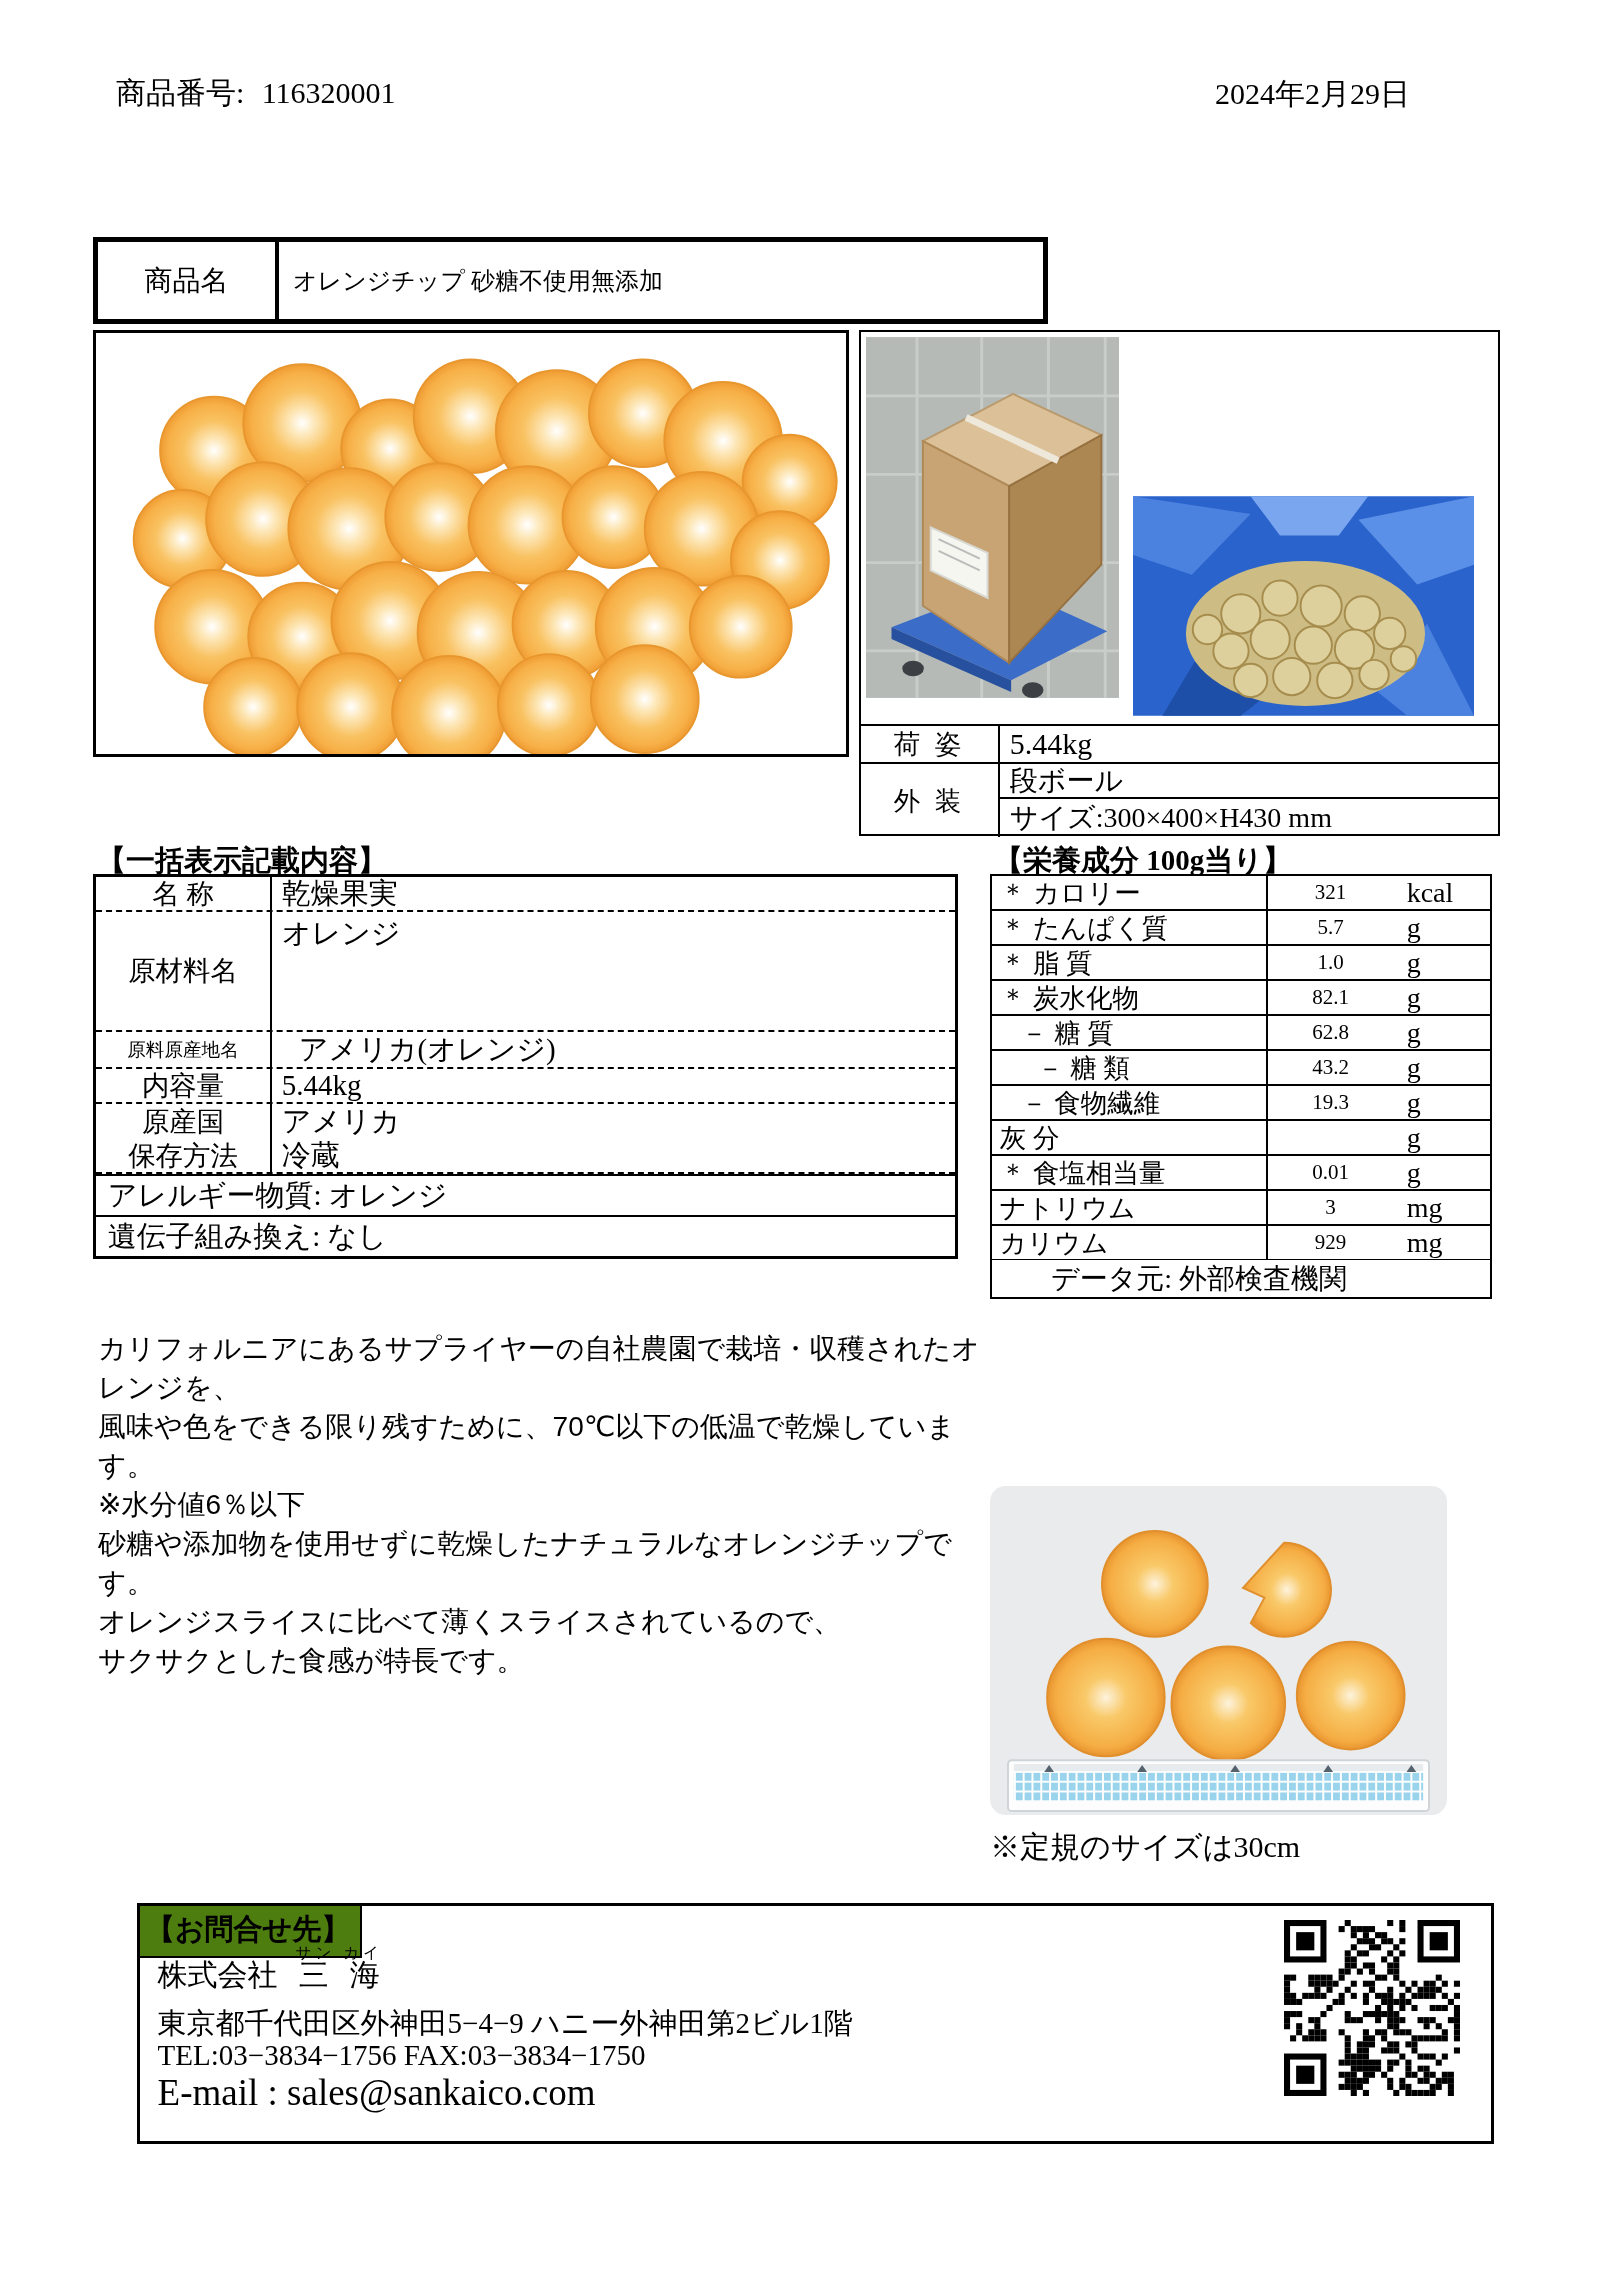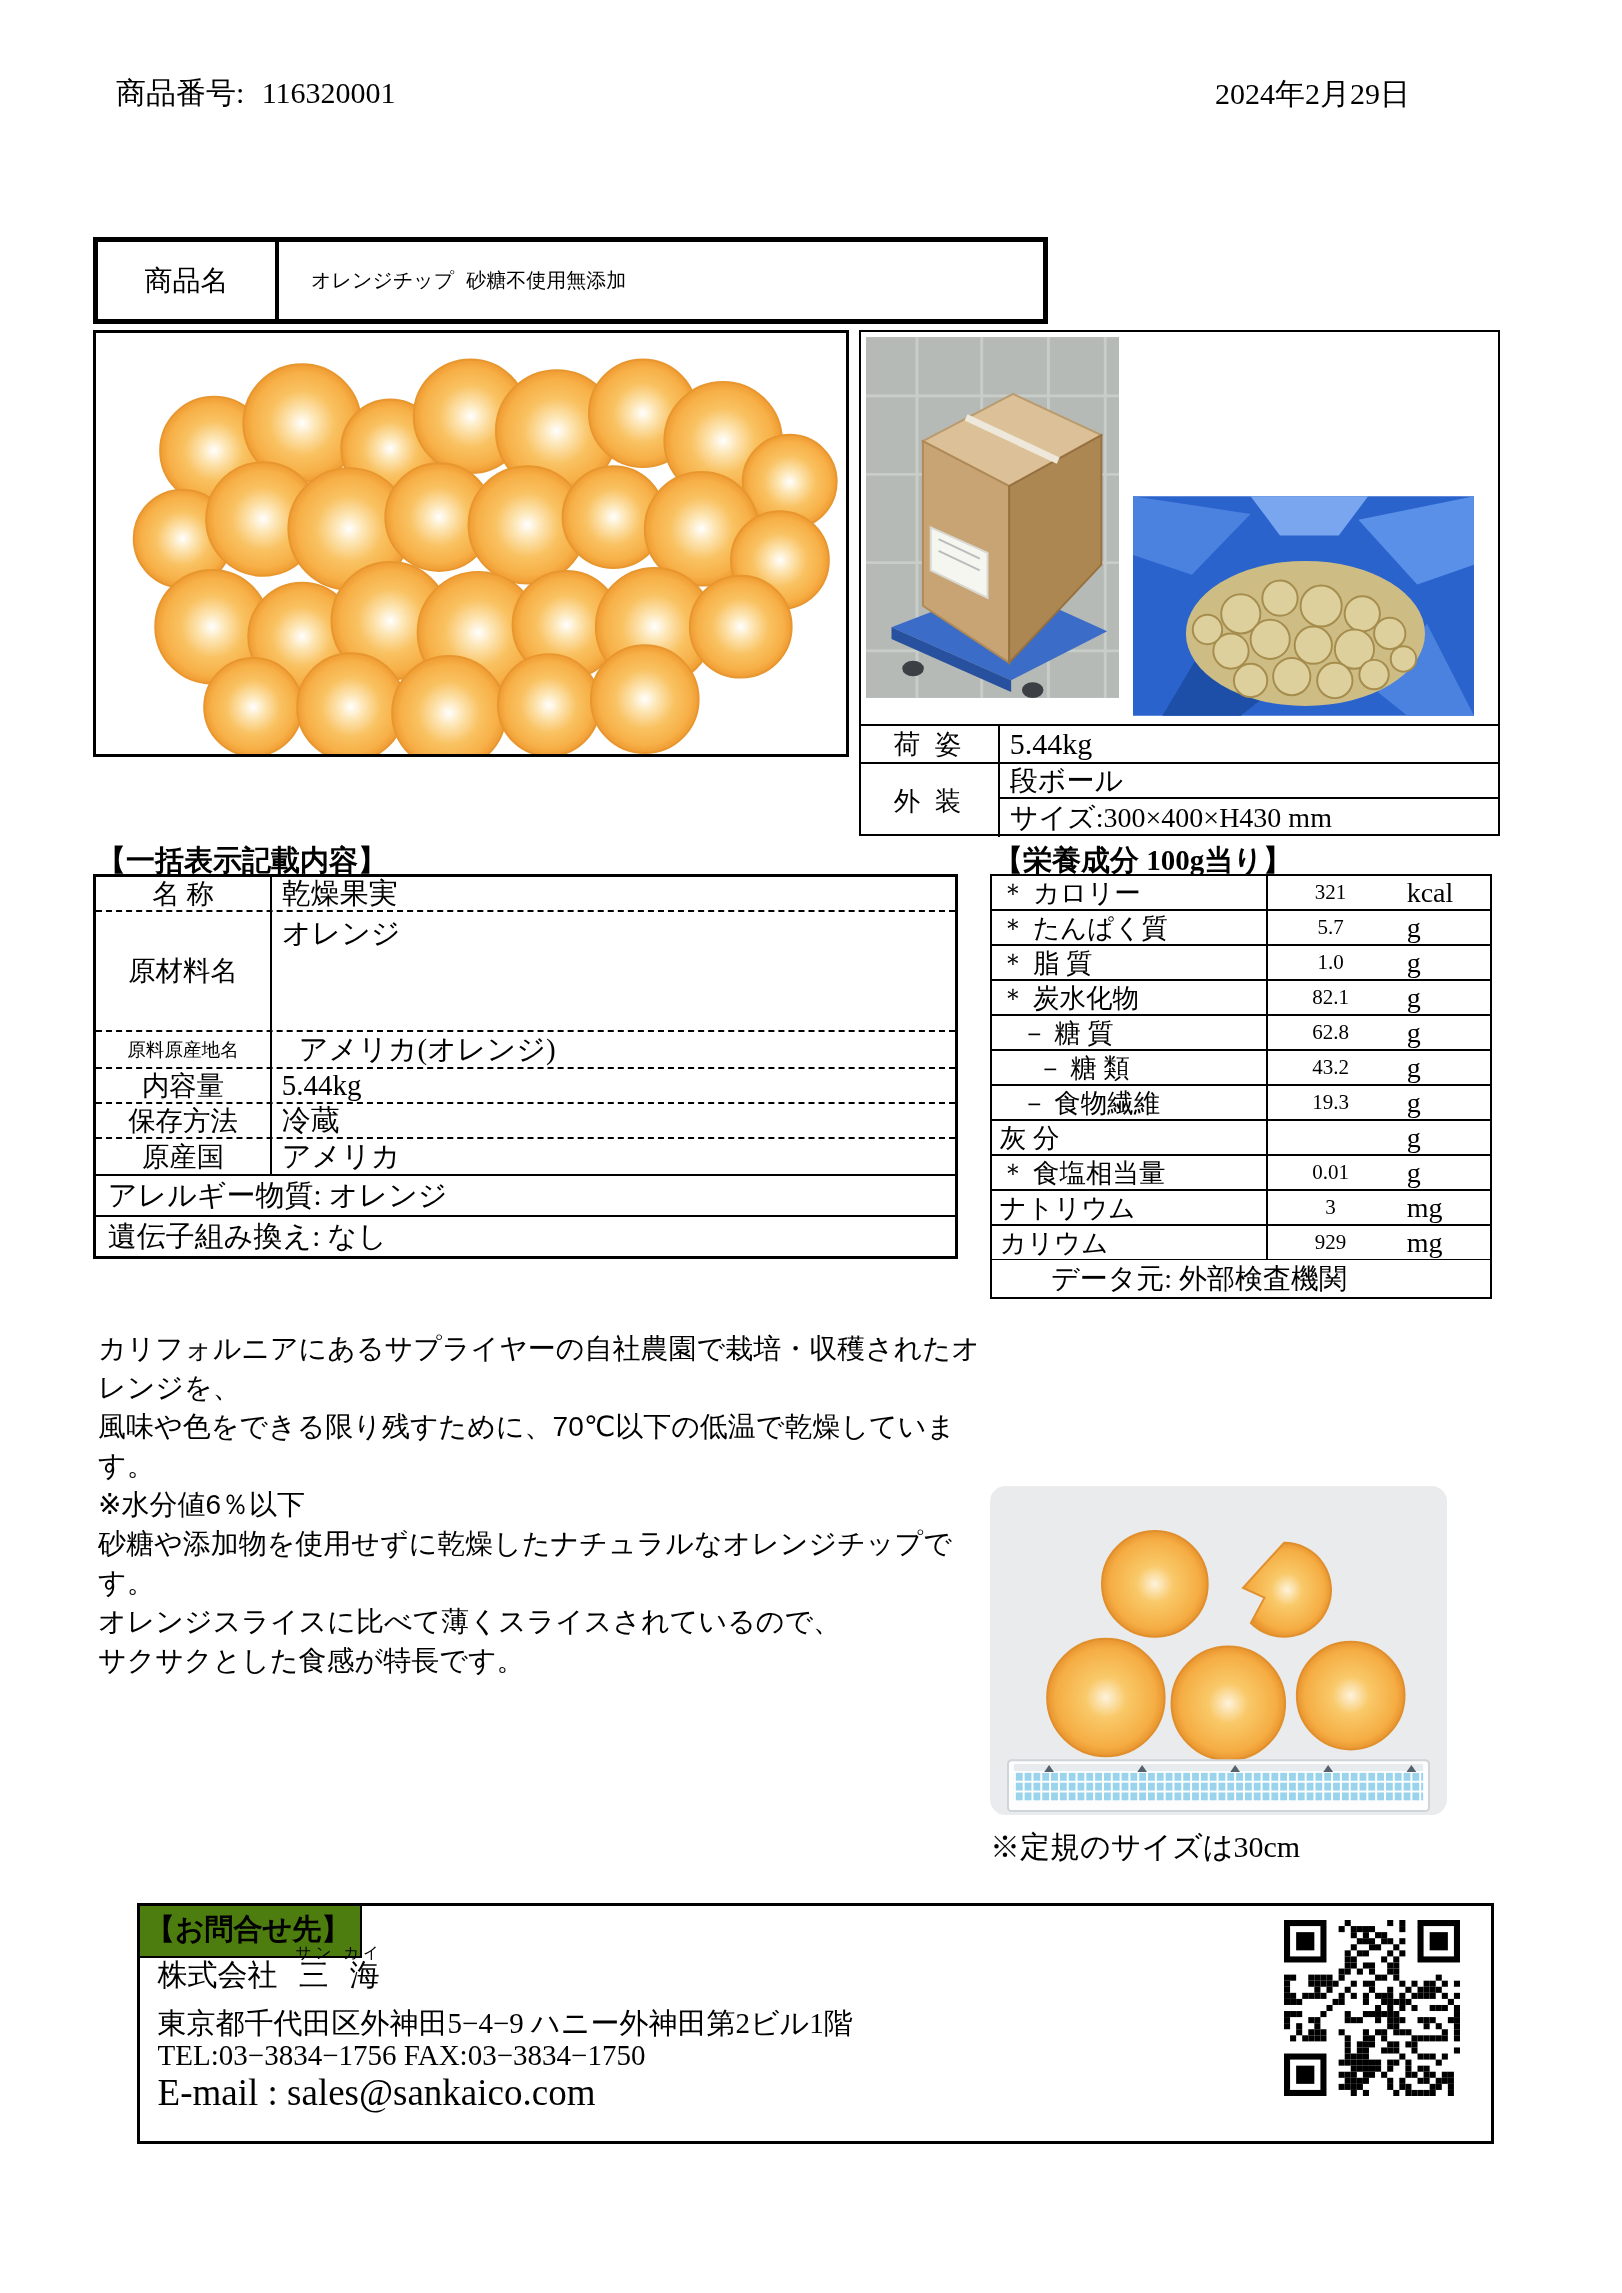--- a/index.html
+++ b/index.html
@@ -10,21 +10,21 @@
   .abs{position:absolute;}
 
   
   .item-no{left:116px;top:73px;font-size:30px;}
   .doc-date{left:1215px;top:74px;font-size:30px;}
   .doc-title{left:0;top:143px;width:100%;text-align:center;font-size:37px;font-weight:bold;letter-spacing:5.9px;}
 
   
   .name-box{left:93px;top:237px;width:945px;height:77px;border:5.9px solid #000;display:flex;}
   .name-box .lbl{width:177px;border-right:4.9px solid #000;display:flex;align-items:center;justify-content:center;font-size:28px;}
-  .name-box .val{flex:1;display:flex;align-items:center;padding-left:32px;font-size:20px;font-family:Liberation Mono, monospace;}
+  .name-box .val{flex:1;display:flex;align-items:center;padding-left:14px;font-size:24px;font-family:Liberation Serif, serif;}
 
   
   .photo-left{left:93px;top:330px;width:750px;height:421px;border:3.9px solid #000;background:#fff;overflow:hidden;}
 
   
   .right-panel{left:859px;top:330px;width:637px;height:502px;border:2.9px solid #000;background:#fff;}
   .carton-photo{left:4.9px;top:4.9px;width:253px;height:361px;overflow:hidden;}
   .bag-photo{left:272px;top:164px;width:341px;height:220px;overflow:hidden;}
   .pack-table{left:0;right:0;bottom:0;height:108px;border-top:2.9px solid #000;display:flex;flex-direction:column;margin-top:44px;}
   .pack-row1{height:36px;border-bottom:2px solid #000;display:flex;}
@@ -218,27 +218,27 @@
       <div class="lt-val top">オレンジ</div>
     </div>
     <div class="lt-row" style="height:35px;gap:17px;">
       <div class="lt-lbl small">原料原産地名</div>
       <div class="lt-val">アメリカ(オレンジ)</div>
     </div>
     <div class="lt-row" style="height:33px;">
       <div class="lt-lbl">内容量</div>
       <div class="lt-val">5.44kg</div>
     </div>
+    <div class="lt-row" style="height:35px;border-bottom:none;">
+      <div class="lt-lbl">原産国</div>
+      <div class="lt-val">アメリカ</div>
+    </div>
     <div class="lt-row" style="height:33px;">
       <div class="lt-lbl">保存方法</div>
       <div class="lt-val">冷蔵</div>
-    </div>
-    <div class="lt-row" style="height:35px;border-bottom:none;">
-      <div class="lt-lbl">原産国</div>
-      <div class="lt-val">アメリカ</div>
     </div>
     <div class="lt-full">アレルギー物質: オレンジ</div>
     <div class="lt-full">遺伝子組み換え: なし</div>
   </div>
 
   <div class="abs nu-title">【栄養成分 100g当り】</div>
   <div class="abs nutrition-table">
     <div class="nu-row">
       <div class="nu-lbl">＊ カロリー</div>
       <div class="nu-val">321</div>

